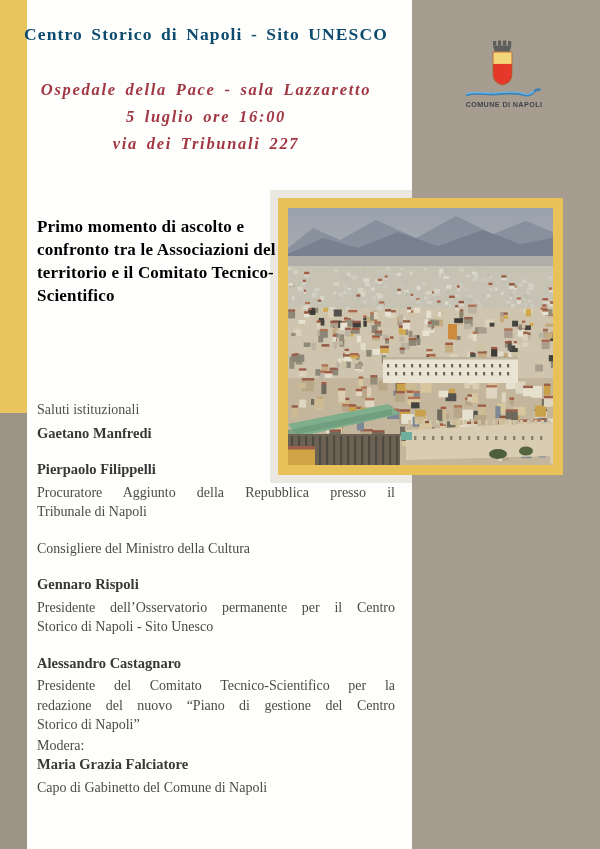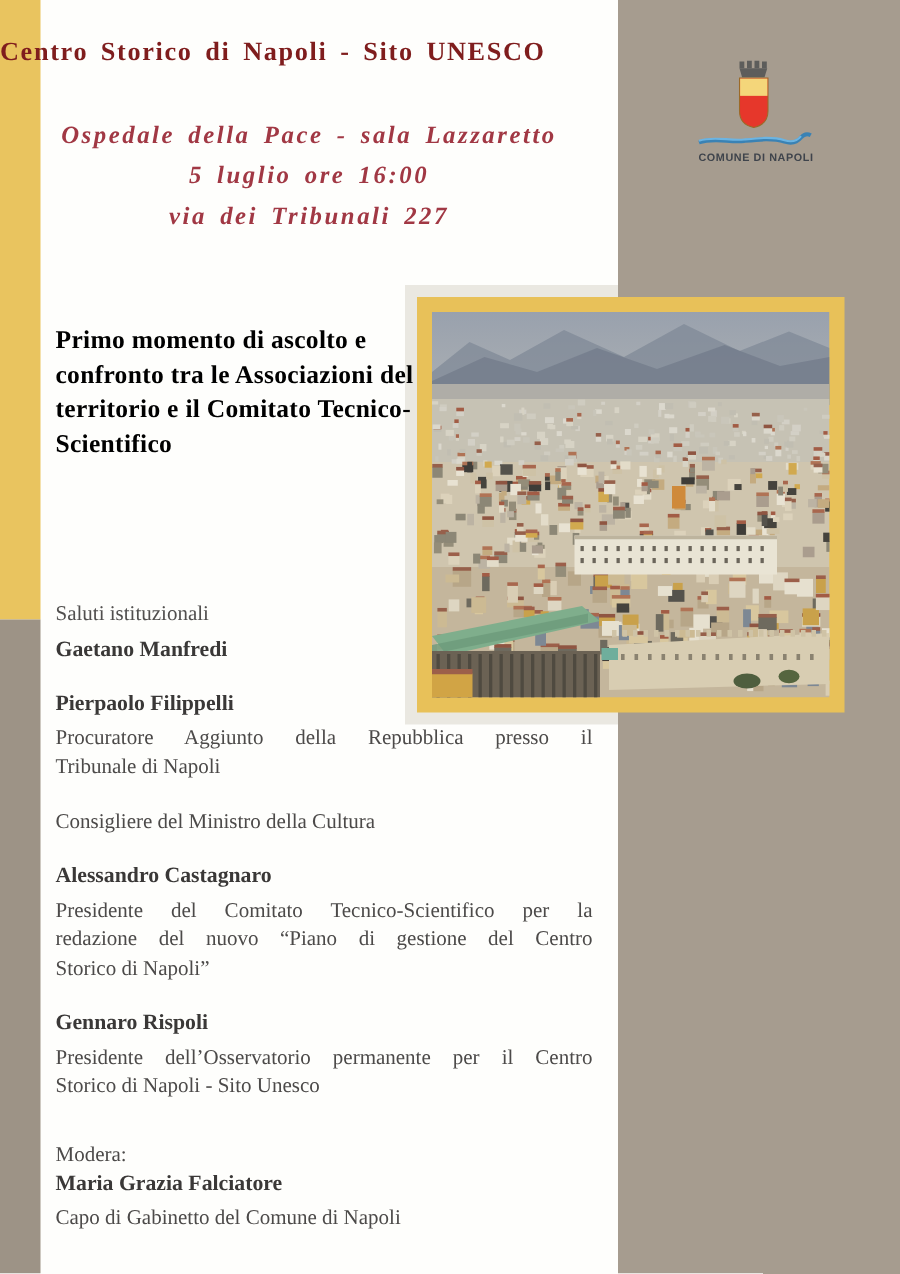--- a/index.html
+++ b/index.html
@@ -11,22 +11,22 @@
   .abs{position:absolute;}
   
   .stripe-yellow{left:0;top:0;width:27px;height:413px;background:#e9c45f;}
   .stripe-gray{left:0;top:413px;width:27px;height:436px;background:#9d9386;}
   
   .band{left:412px;top:0;width:188px;height:849px;background:#a69c8f;}
   
   .logo{left:460px;top:38px;width:88px;height:74px;}
   
   .title{
-    left:0;top:24px;width:412px;text-align:left;
-    font-weight:bold;font-size:17.5px;color:#7f1d1d;
+    left:0;top:24px;width:412px;text-align:center;
+    font-weight:bold;font-size:17.5px;color:#0c4a6e;
     letter-spacing:1.1px;word-spacing:3px;white-space:nowrap;
   }
   
   .event{
     left:0;top:76px;width:412px;text-align:center;
     font-weight:bold;font-size:16.5px;line-height:27px;color:#a13844;
     letter-spacing:1.7px;word-spacing:3px;font-style:italic;
   }
   .event div{white-space:nowrap;}
   
@@ -43,21 +43,21 @@
   .program{
     left:37px;top:400px;width:358px;
     font-size:14px;line-height:19.5px;color:#4c4a49;
   }
   .program .label{margin-bottom:4px;color:#514f4e;}
   .group{margin-top:17px;}
   .group.first{margin-top:0;}
   .name{font-weight:bold;font-size:14.5px;color:#3a3837;margin-bottom:3px;}
   .role{text-align:left;}
   .just{text-align:justify;text-align-last:justify;}
-  .moderator{margin-top:26px;}
+  .moderator{margin-top:1px;}
 </style>
 </head>
 <body>
 
 <div class="abs stripe-yellow"></div>
 <div class="abs stripe-gray"></div>
 <div class="abs band"></div>
 
 <div class="abs logo">
   <svg width="88" height="74" viewBox="0 0 88 74">
@@ -982,30 +982,30 @@
     <div class="name">Pierpaolo Filippelli</div>
     <div class="role just">Procuratore Aggiunto della Repubblica presso il</div>
     <div class="role">Tribunale di Napoli</div>
   </div>
 
   <div class="group">
     <div class="role">Consigliere del Ministro della Cultura</div>
   </div>
 
   <div class="group">
+    <div class="name">Gennaro Rispoli</div>
+    <div class="role just">Presidente dell’Osservatorio permanente per il Centro</div>
+    <div class="role">Storico di Napoli - Sito Unesco</div>
+  </div>
+
+  <div class="group">
     <div class="name">Alessandro Castagnaro</div>
     <div class="role just">Presidente del Comitato Tecnico-Scientifico per la</div>
     <div class="role just">redazione del nuovo “Piano di gestione del Centro</div>
     <div class="role">Storico di Napoli”</div>
-  </div>
-
-  <div class="group">
-    <div class="name">Gennaro Rispoli</div>
-    <div class="role just">Presidente dell’Osservatorio permanente per il Centro</div>
-    <div class="role">Storico di Napoli - Sito Unesco</div>
   </div>
 
   <div class="moderator">
     <div>Modera:</div>
     <div class="name">Maria Grazia Falciatore</div>
     <div class="role">Capo di Gabinetto del Comune di Napoli</div>
   </div>
 </div>
 
 </body></html>

